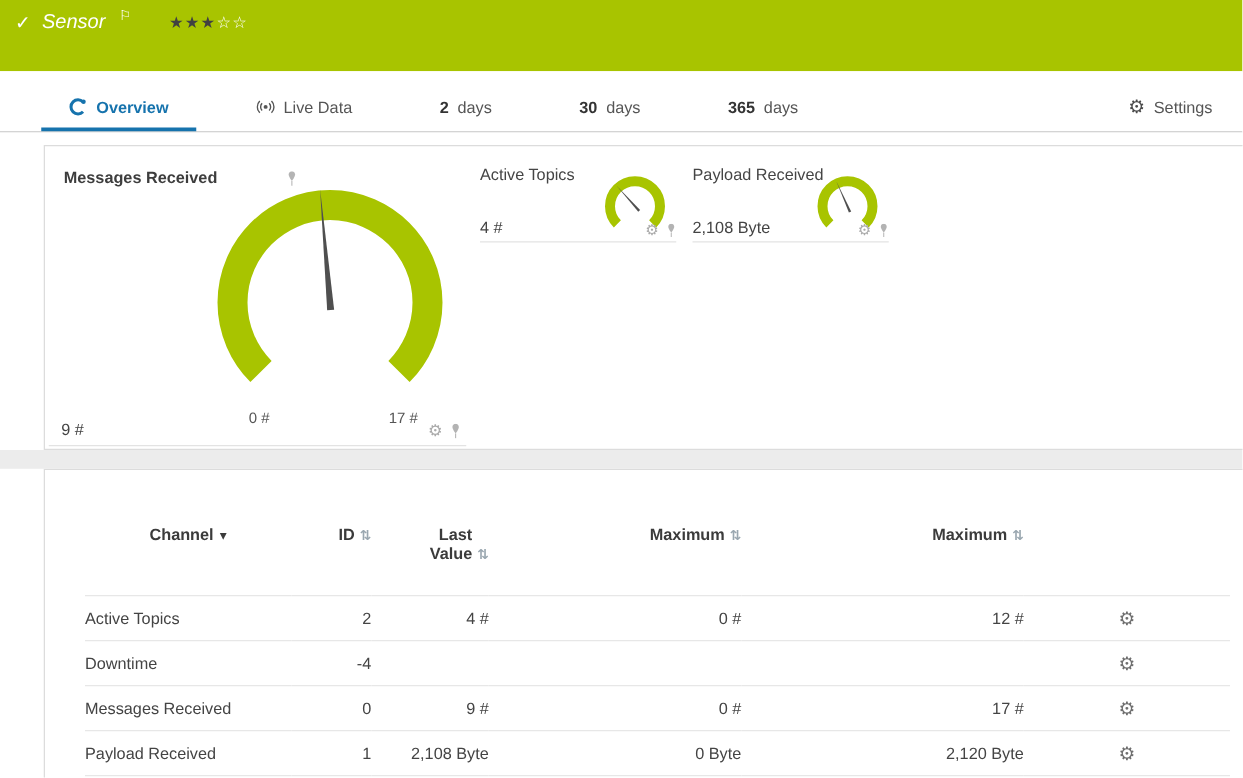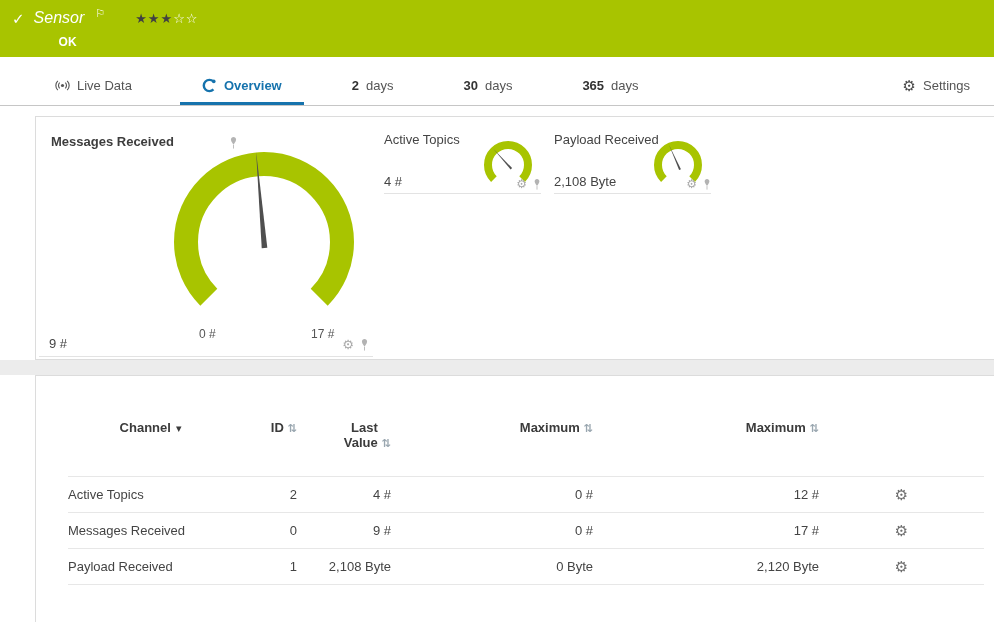--- a/index.html
+++ b/index.html
@@ -74,42 +74,41 @@
 <body>
 
 <header class="topbar">
   <span class="check">✓</span>
   <div class="title-block">
     <div class="title-line">
       <span class="kind">Sensor</span>
       <span class="flag">⚐</span>
       <span class="stars"><span class="stars-filled">★★★</span><span class="stars-empty">☆☆</span></span>
     </div>
-    <div class="status-ok">OK</div>
   </div>
 </header>
 
 <nav class="tabs">
-  <div class="tab">
-    <span class="ticon">
-      <svg width="15" height="15" viewBox="0 0 16 16">
-          <circle cx="8" cy="8" r="1.7" fill="#555"></circle>
-          <path d="M5 11 a4.2 4.2 0 0 1 0 -6 M11 5 a4.2 4.2 0 0 1 0 6 M3 13 a7 7 0 0 1 0 -10 M13 3 a7 7 0 0 1 0 10" stroke="#555" fill="none" stroke-width="1.2"></path>
-        </svg>
-    </span>
-    <span class="tlabel">Live Data</span>
-  </div>
   <div class="tab active">
     <span class="ticon">
       <svg width="15" height="15" viewBox="0 0 16 16">
           <path d="M12.2 12.2 A6 6 0 1 1 12.2 3.8" fill="none" stroke="#1673ad" stroke-width="2.6"></path>
           <circle cx="12.6" cy="3.6" r="1.9" fill="#1673ad"></circle>
         </svg>
     </span>
     <span class="tlabel">Overview</span>
+  </div>
+  <div class="tab">
+    <span class="ticon">
+      <svg width="15" height="15" viewBox="0 0 16 16">
+          <circle cx="8" cy="8" r="1.7" fill="#555"></circle>
+          <path d="M5 11 a4.2 4.2 0 0 1 0 -6 M11 5 a4.2 4.2 0 0 1 0 6 M3 13 a7 7 0 0 1 0 -10 M13 3 a7 7 0 0 1 0 10" stroke="#555" fill="none" stroke-width="1.2"></path>
+        </svg>
+    </span>
+    <span class="tlabel">Live Data</span>
   </div>
   <div class="tab">
     <span class="tnum">2</span>
     <span class="tlabel">days</span>
   </div>
   <div class="tab">
     <span class="tnum">30</span>
     <span class="tlabel">days</span>
   </div>
   <div class="tab">
@@ -219,20 +218,28 @@
       <tbody>
         <tr>
           <td class="col-channel">Active Topics</td>
           <td>2</td>
           <td>4 #</td>
           <td>0 #</td>
           <td>12 #</td>
           <td class="col-action"><span class="row-gear">⚙︎</span></td>
         </tr>
         <tr>
+          <td class="col-channel">Downtime</td>
+          <td>-4</td>
+          <td></td>
+          <td></td>
+          <td></td>
+          <td class="col-action"><span class="row-gear">⚙︎</span></td>
+        </tr>
+        <tr>
           <td class="col-channel">Messages Received</td>
           <td>0</td>
           <td>9 #</td>
           <td>0 #</td>
           <td>17 #</td>
           <td class="col-action"><span class="row-gear">⚙︎</span></td>
         </tr>
         <tr>
           <td class="col-channel">Payload Received</td>
           <td>1</td>

